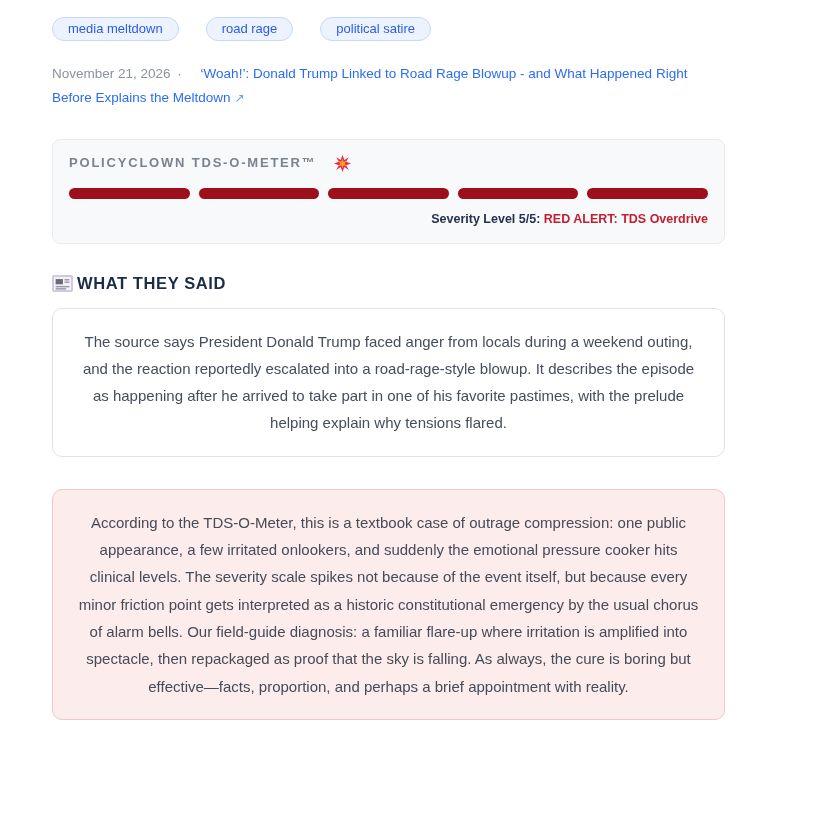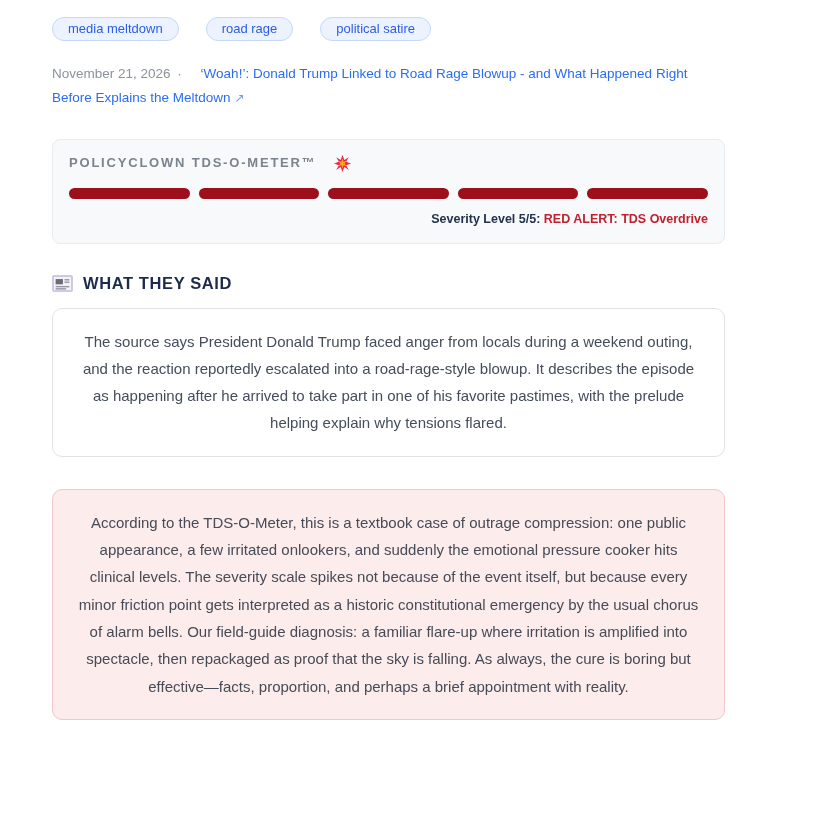--- a/index.html
+++ b/index.html
@@ -71,21 +71,21 @@
   .meter-bars { display: flex; gap: 9px; margin: 16px 0 13px 0; }
   .meter-bar { flex: 1; height: 11px; border-radius: 6px; }
   .severity-line { font-size: 12.5px; font-weight: bold; text-align: right; }
   .severity-label { color: #23324d; }
   .severity-value { color: #c22030; }
 
   
   .section-heading {
     display: flex;
     align-items: center;
-    gap: 10px;
+    gap: 4px;
     font-size: 16.5px;
     font-weight: bold;
     letter-spacing: 0.6px;
     margin-bottom: 15px;
   }
   .section-heading.navy { color: #1c2b4a; }
   .section-heading.red { color: #b92231; }
   .icon-wrap { display: inline-flex; align-items: center; }
 
   

